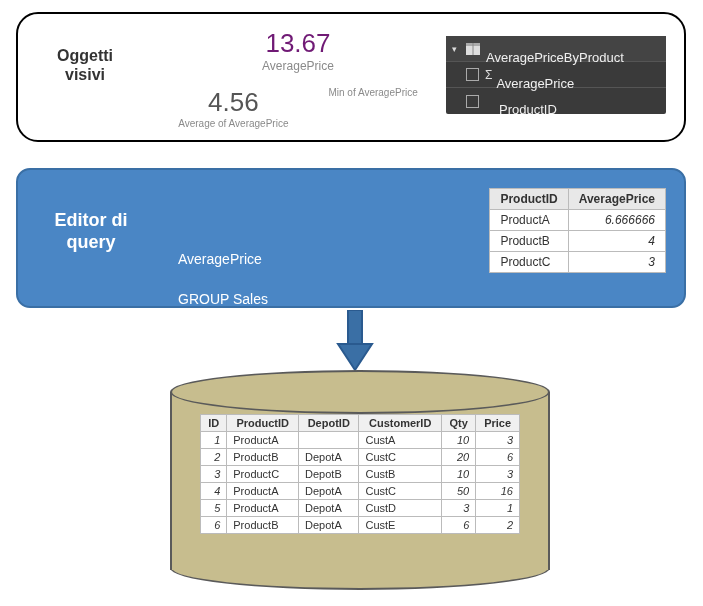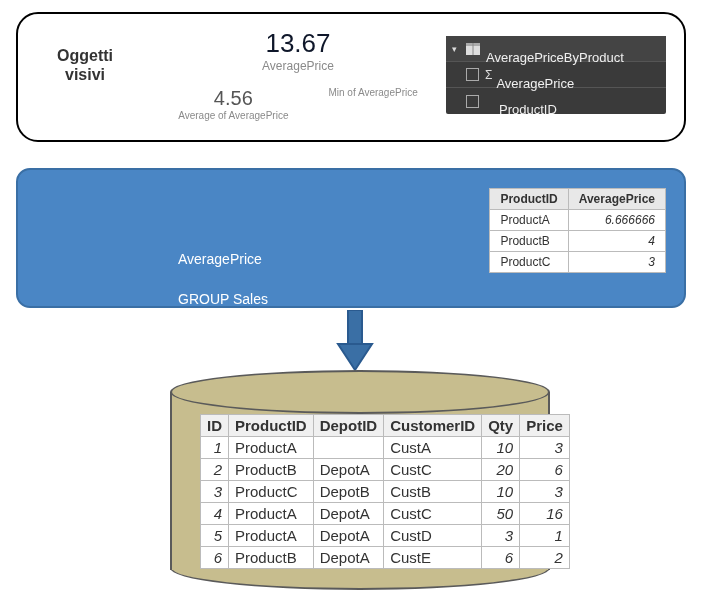--- a/index.html
+++ b/index.html
@@ -34,30 +34,30 @@
     width: 90px;
     text-align: center;
   }
   .kpi-group {
     position: absolute;
     left: 140px;
     top: 14px;
     width: 280px;
   }
   .kpi-big { text-align: center; }
-  .kpi-big .val { font-size: 26px; color: #0f172a; }
+  .kpi-big .val { font-size: 26px; color: #701a75; }
   .kpi-big .lbl { font-size: 12px; color: #8a8a8a; }
   .kpi-row {
     display: flex;
     gap: 40px;
     margin-top: 14px;
     justify-content: center;
   }
   .kpi-small { text-align: center; }
-  .kpi-small .val { font-size: 20px; color: #555; }
+  .kpi-small .val { font-size: 26px; color: #555; }
   .kpi-small .lbl { font-size: 10px; color: #8a8a8a; }
 
   .fields-pane {
     position: absolute;
     right: 18px;
     top: 22px;
     width: 220px;
     background: #3a3a3a;
     color: #f0f0f0;
     font-size: 13px;
@@ -183,21 +183,21 @@
     z-index: 0;
   }
   .sales-table {
     position: absolute;
     left: 30px;
     top: 44px;
     width: 320px;
     background: #fff;
     border: 1px solid #999;
     border-collapse: collapse;
-    font-size: 15px;
+    font-size: 11px;
     z-index: 3;
   }
   .sales-table th, .sales-table td {
     border: 1px solid #bbb;
     padding: 2px 6px;
   }
   .sales-table th { background: #f0f0f0; font-weight: bold; }
   .sales-table td.id, .sales-table td.num { text-align: right; font-style: italic; }
 </style>
 </head>
@@ -243,20 +243,21 @@
     <div class="field-row">
       <span style="width:14px"></span>
       <span class="chk"></span>
       <span style="width:14px"></span>
       <span class="field-name">ProductID</span>
     </div>
   </div>
 </div>
 
 <div class="editor-panel">
+  <div class="editor-label">Editor di query</div>
   <div class="sql-block">
     <br>
     <span>AveragePrice</span><br>
     <span>GROUP Sales</span><br>
     <span>GROUP BY ProductID</span>
   </div>
   <table class="result-table">
     <thead>
       <tr>
         <th>ProductID</th>

